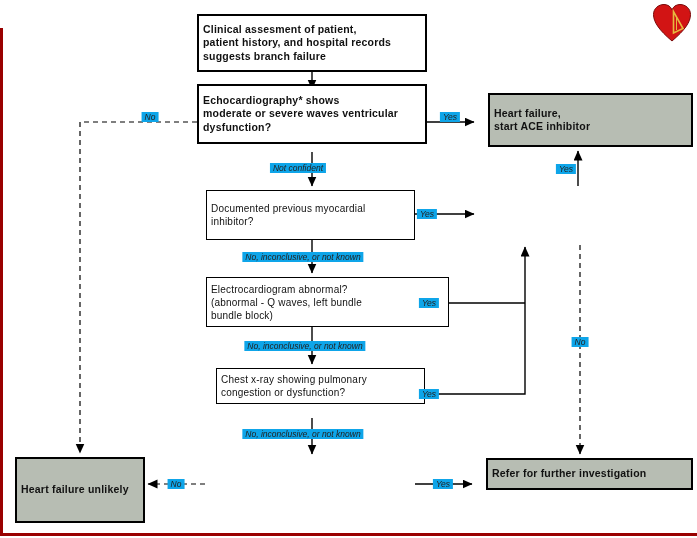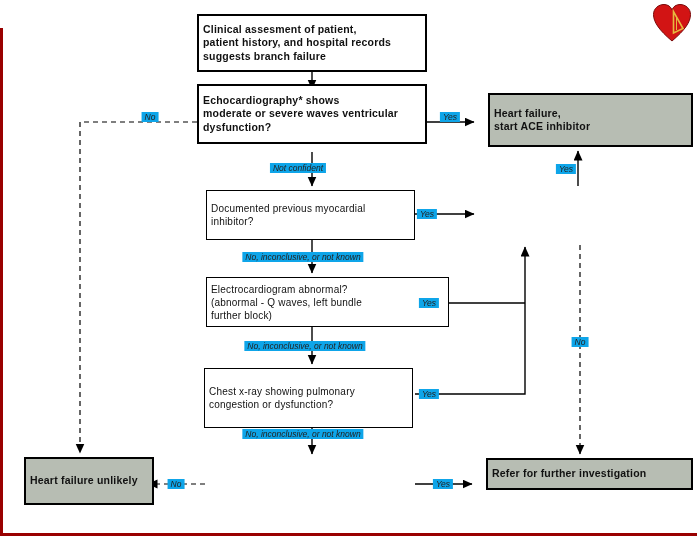--- a/index.html
+++ b/index.html
@@ -80,30 +80,30 @@
 
   <div class="box" style="left:206px;top:190px;width:209px;height:50px">
     <div class="ln">Documented previous myocardial</div>
     <div class="ln">inhibitor?</div>
   </div>
 
 
   <div class="box" style="left:206px;top:277px;width:243px;height:50px">
     <div class="ln">Electrocardiogram abnormal?</div>
     <div class="ln">(abnormal - Q waves, left bundle</div>
-    <div class="ln">further block)</div>
+    <div class="ln">bundle block)</div>
   </div>
 
-  <div class="box" style="left:204px;top:368px;width:209px;height:60px">
+  <div class="box" style="left:216px;top:368px;width:209px;height:36px">
     <div class="ln">Chest x-ray showing pulmonary</div>
     <div class="ln">congestion or dysfunction?</div>
   </div>
 
 
-  <div class="box gray" style="left:13px;top:457px;width:130px;height:48px">
+  <div class="box gray" style="left:4px;top:457px;width:130px;height:66px">
     <div class="ln">Heart failure unlikely</div>
   </div>
 
   <div class="box gray" style="left:475px;top:458px;width:207px;height:32px">
     <div class="ln">Refer for further investigation</div>
   </div>
 
   <span class="lbl" style="left:150px;top:117px">No</span>
   <span class="lbl" style="left:450px;top:117px">Yes</span>
   <span class="lbl" style="left:298px;top:168px">Not confident</span>

